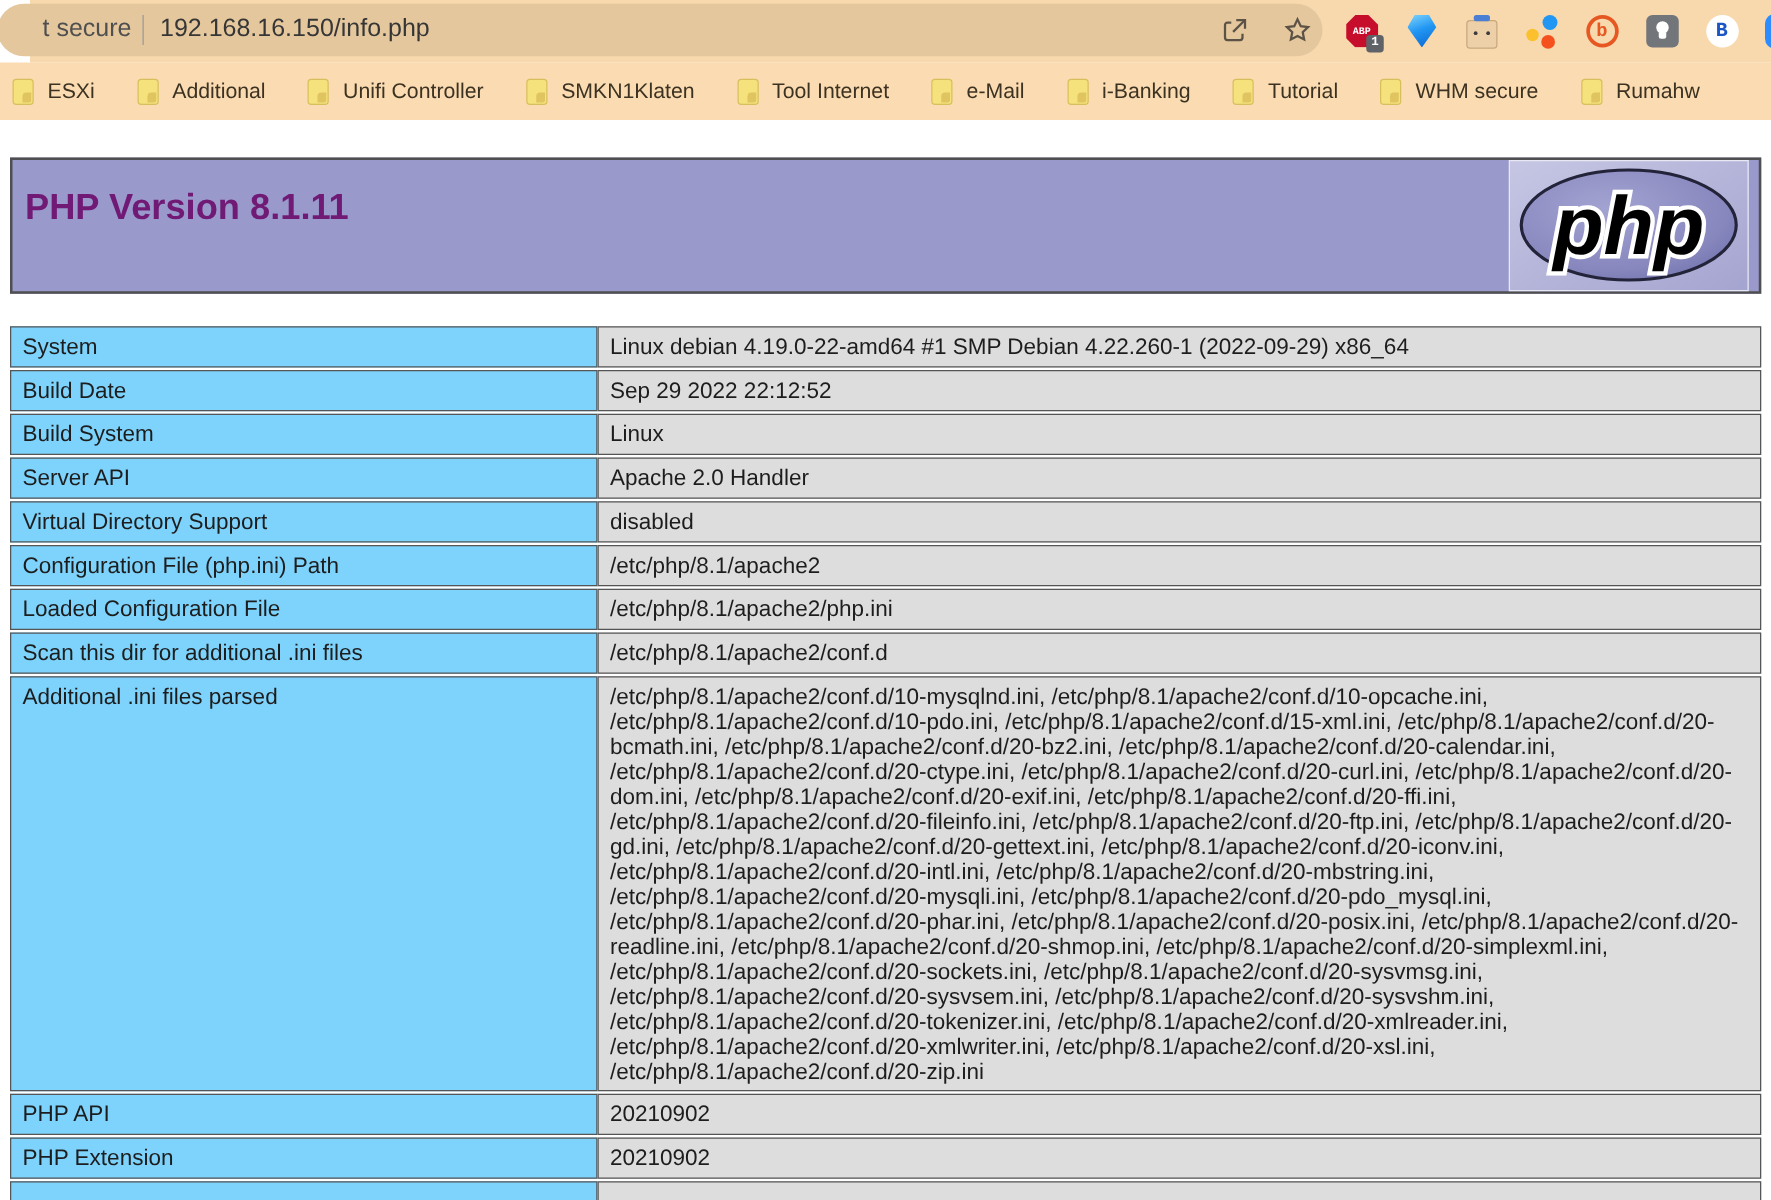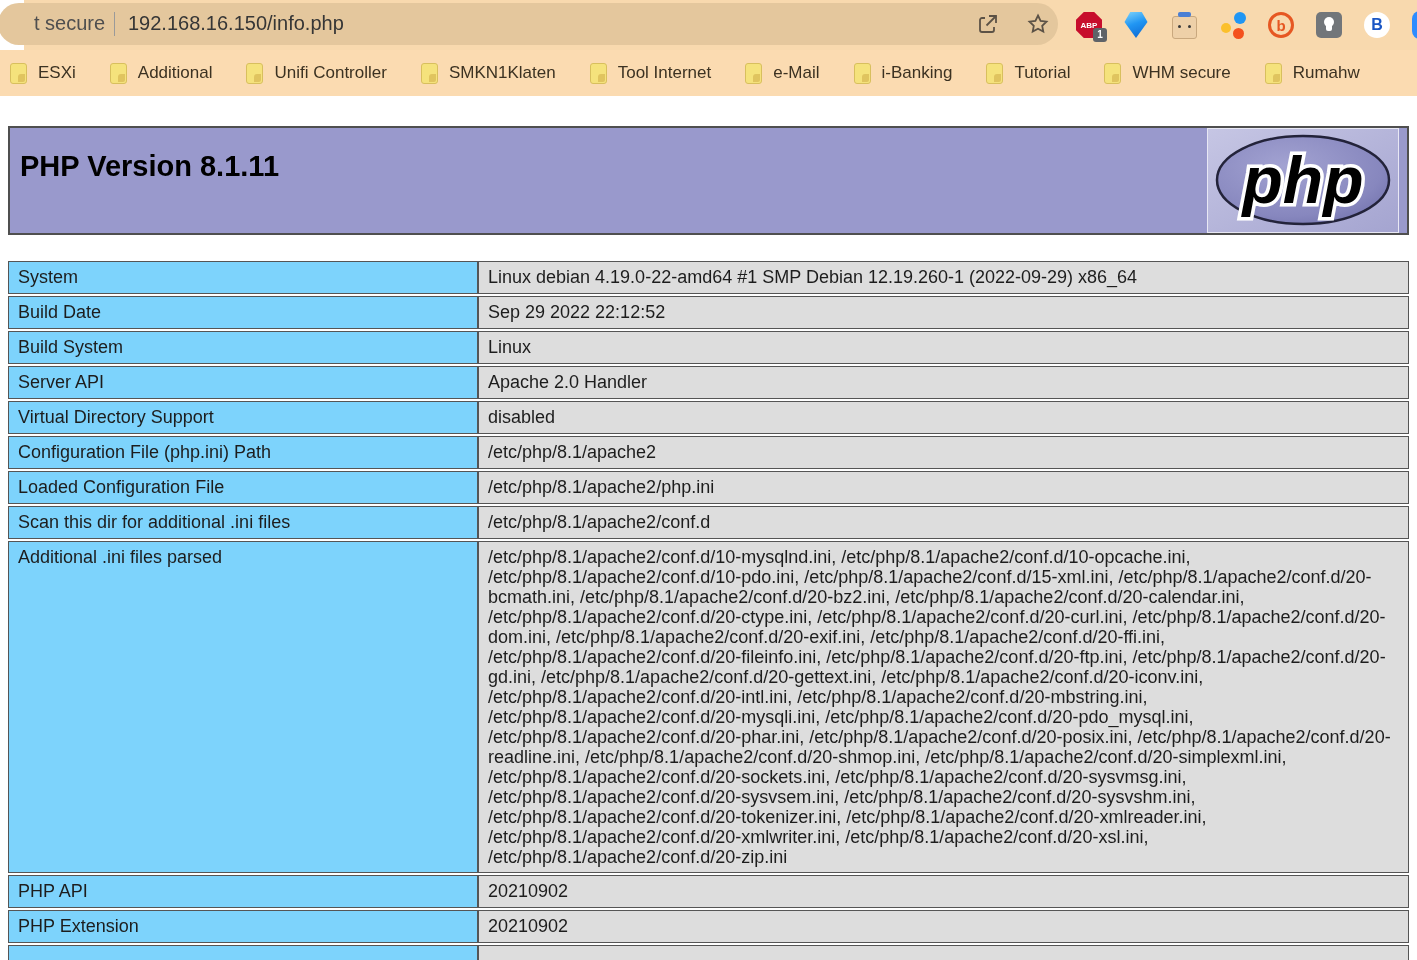--- a/index.html
+++ b/index.html
@@ -30,21 +30,21 @@
     font-size: 20px; color: #363636; white-space: nowrap;
   }
   .share-icon { position: absolute; left: 978px; top: 9px; width: 24px; height: 24px; }
   .star-icon  { position: absolute; left: 1028px; top: 9px; width: 24px; height: 24px; }
   .share-icon svg, .star-icon svg { width: 24px; height: 24px; stroke: #5c5246; fill: none; stroke-width: 1.8; }
 
   .extensions {
     position: absolute; left: 1052px; top: 0; height: 50px;
     display: flex; align-items: center; gap: 21px;
   }
-  .ext { position: relative; width: 27px; height: 27px; display: flex; align-items: center; justify-content: flex-start; }
+  .ext { position: relative; width: 27px; height: 27px; display: flex; align-items: center; justify-content: center; font-family: Liberation Mono, monospace; }
 
   .abp-octagon {
     width: 26px; height: 26px; background: #c70d2c;
     clip-path: polygon(30% 0, 70% 0, 100% 30%, 100% 70%, 70% 100%, 30% 100%, 0 70%, 0 30%);
     display: flex; align-items: center; justify-content: center;
     color: #ffffff; font-weight: bold; font-size: 8px; letter-spacing: 0;
   }
   .abp-badge {
     position: absolute; right: -4px; bottom: -3px; width: 14px; height: 14px;
     background: #5f6368; border-radius: 3px; color: #fff; font-size: 10px;
@@ -110,21 +110,21 @@
 
   
   .php-page { background: #ffffff; padding: 30px 8px 0 8px; }
 
   .php-header {
     position: relative; width: 1401px; height: 109px;
     background: #9999cc; border: 2px solid #4f4f4f;
   }
   .php-title {
     position: absolute; left: 10px; top: 22px;
-    font-size: 29px; font-weight: bold; color: #000000;
+    font-size: 29px; font-weight: bold; color: #701a75;
   }
   .php-logo { position: absolute; right: 0; top: 0; width: 200px; height: 105px; }
 
   table.info {
     margin-top: 24px;
     width: 1401px; table-layout: fixed;
     border-collapse: separate; border-spacing: 0 2px;
   }
   table.info td {
     border: 1.5px solid #555555;
@@ -258,21 +258,21 @@
         <ellipse cx="96" cy="52" rx="86" ry="44" fill="url(#ellbg)" stroke="#23233a" stroke-width="2.5"></ellipse>
         <text x="96" y="75" text-anchor="middle" font-family="Liberation Sans, sans-serif" font-size="66" font-weight="bold" font-style="italic" fill="#000000" stroke="#ffffff" stroke-width="7" paint-order="stroke">php</text>
       </svg>
     </div>
   </div>
 
   <table class="info">
     <tbody>
       <tr>
         <td class="cell-label">System</td>
-        <td class="cell-value">Linux debian 4.19.0-22-amd64 #1 SMP Debian 12.19.260-1 (2022-09-29) x86_64</td>
+        <td class="cell-value">Linux debian 4.19.0-22-amd64 #1 SMP Debian 4.22.260-1 (2022-09-29) x86_64</td>
       </tr>
       <tr>
         <td class="cell-label">Build Date</td>
         <td class="cell-value">Sep 29 2022 22:12:52</td>
       </tr>
       <tr>
         <td class="cell-label">Build System</td>
         <td class="cell-value">Linux</td>
       </tr>
       <tr>

